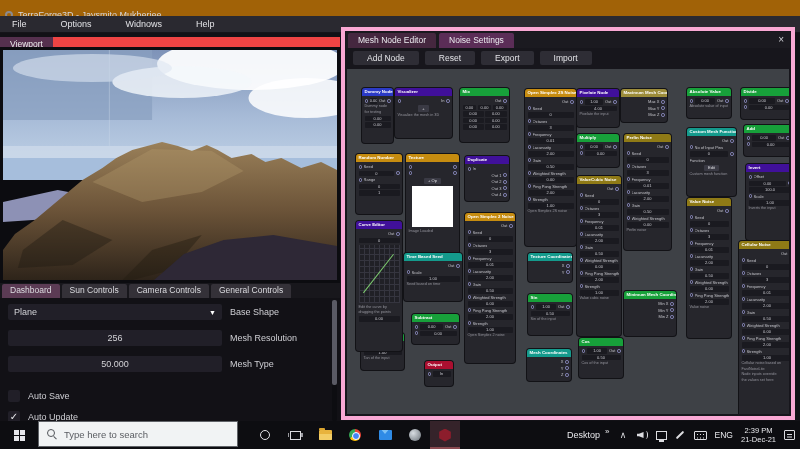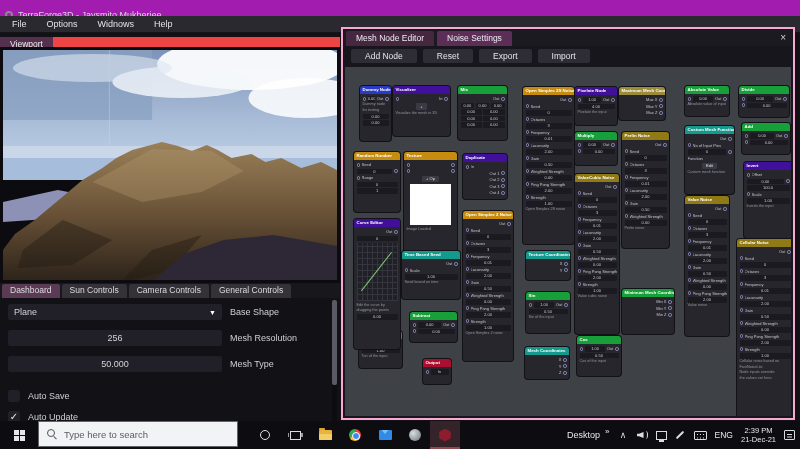--- a/index.html
+++ b/index.html
@@ -1,26 +1,26 @@
 <!DOCTYPE html>
 <html><head>
 <meta charset="utf-8">
 <style>
   html,body{margin:0;padding:0;background:#000;}
   *{box-sizing:border-box;}
   .screen{position:relative;width:800px;height:449px;overflow:hidden;
     font-family:"Liberation Sans","DejaVu Sans",sans-serif;background:#121116;color:#d8d8dc;}
 
   
-  .titlebar{position:absolute;left:0;top:0;width:800px;height:16px;background:#a21caf;
+  .titlebar{position:absolute;left:0;top:0;width:800px;height:16px;background:#a16207;
     display:flex;align-items:center;gap:5px;padding:15px 5px;}
   .app-logo{width:8px;height:8px;border-radius:50%;border:2px solid #8a8a90;}
   .title-text{font-size:9px;color:#d6d6da;white-space:nowrap;}
   .menubar{position:absolute;left:0;top:16px;width:800px;height:17px;background:#2a2930;
-    display:flex;align-items:center;gap:4px;padding:0 4px;border-bottom:1px solid #151419;}
+    display:flex;align-items:center;gap:18px;padding:0 4px;border-bottom:1px solid #151419;}
   .menu-item{font-size:9px;color:#e2e2e6;padding:1px 8px;cursor:default;}
 
   
   .left-region{position:absolute;left:0;top:33px;width:340px;height:388px;background:#121116;}
   .vp-strip{position:absolute;left:0;top:4px;width:100%;height:14px;background:#ef4444;display:flex;}
   .vp-tab{background:#55304e;color:#eee;font-size:8.5px;line-height:14px;padding:0 10px;}
   .viewport{position:absolute;left:0;top:14px;width:340px;height:236px;background:#0c0c10;padding:3px;}
   .viewport svg{width:100%;height:100%;display:block;}
   .left-tabs{position:absolute;left:0;top:250px;width:100%;height:15px;background:#18171c;
     display:flex;gap:2px;padding:1px 2px 0 2px;}
@@ -35,21 +35,21 @@
   .combo .arrow{font-size:7px;color:#fff;}
   .dlabel{font-size:9px;color:#cfcfd4;margin-left:8px;white-space:nowrap;}
   .checkbox{width:12px;height:12px;background:#211f28;border-radius:2px;color:#e8e8ec;
     font-size:10px;line-height:12px;text-align:center;}
   .cb-label{font-size:9px;color:#cfcfd4;margin-left:8px;}
   .dash-scroll{position:absolute;right:3px;top:2px;bottom:0;width:5px;background:#0d0d11;border-radius:2px;}
   .dash-thumb{position:absolute;left:0;top:0;width:5px;height:85px;background:#5a5a64;border-radius:2px;}
 
   
   .right-window{position:absolute;left:341px;top:27px;width:454px;height:393px;
-    background:#17161c;border:2px solid #f9a8d4;}
+    background:#17161c;border:4px solid #f9a8d4;}
   .net-tabbar{position:absolute;left:1px;top:1px;right:1px;height:16px;background:#1b1a20;
     display:flex;gap:3px;padding:1px 2px 0 2px;}
   .net-tab{font-size:8.5px;line-height:14px;padding:0 10px;border-radius:2px 2px 0 0;color:#ececf0;white-space:nowrap;}
   .net-tab.sel{background:#45273f;}
   .net-tab.alt{background:#5b2d57;}
   .net-close{margin-left:auto;font-size:10px;color:#cfcfd4;padding:0 5px;line-height:15px;}
   .net-toolbar{position:absolute;left:1px;top:18px;right:1px;height:18px;display:flex;gap:6px;
     align-items:center;padding:0 7px;background:#17161c;}
   .tbtn{background:#2e2d35;border-radius:2px;font-size:8.5px;color:#e4e4e8;padding:2px 14px;white-space:nowrap;}
   .node-canvas{position:absolute;left:2px;top:38px;right:2px;bottom:2px;background:#3e4146;

